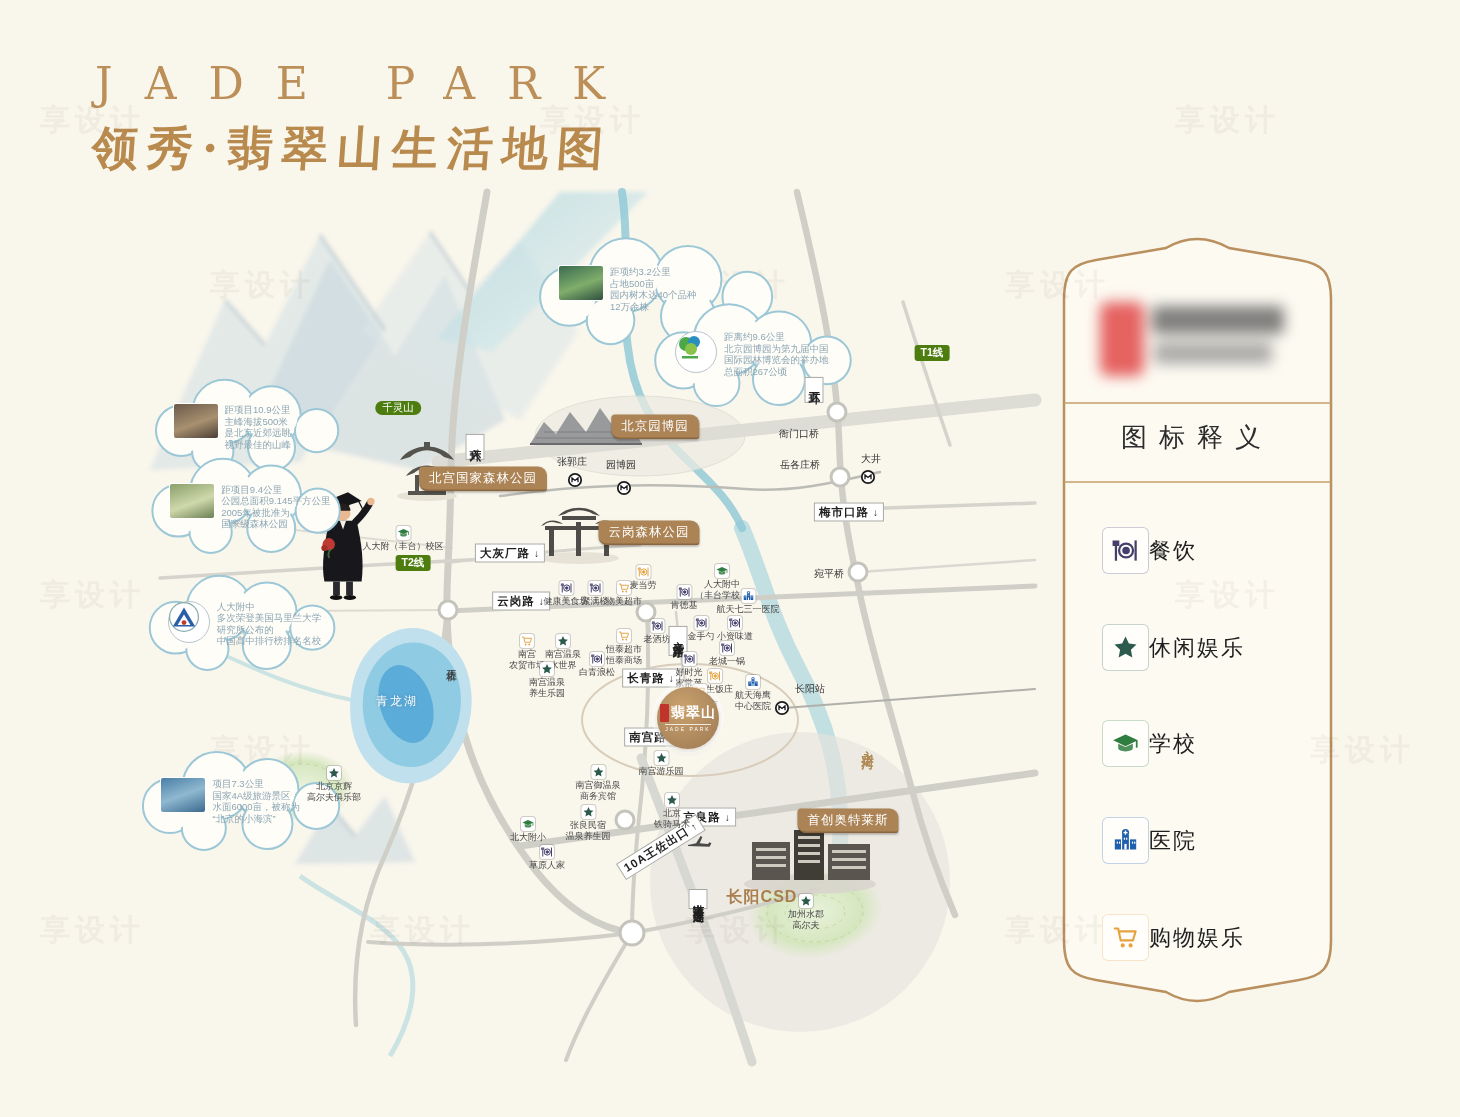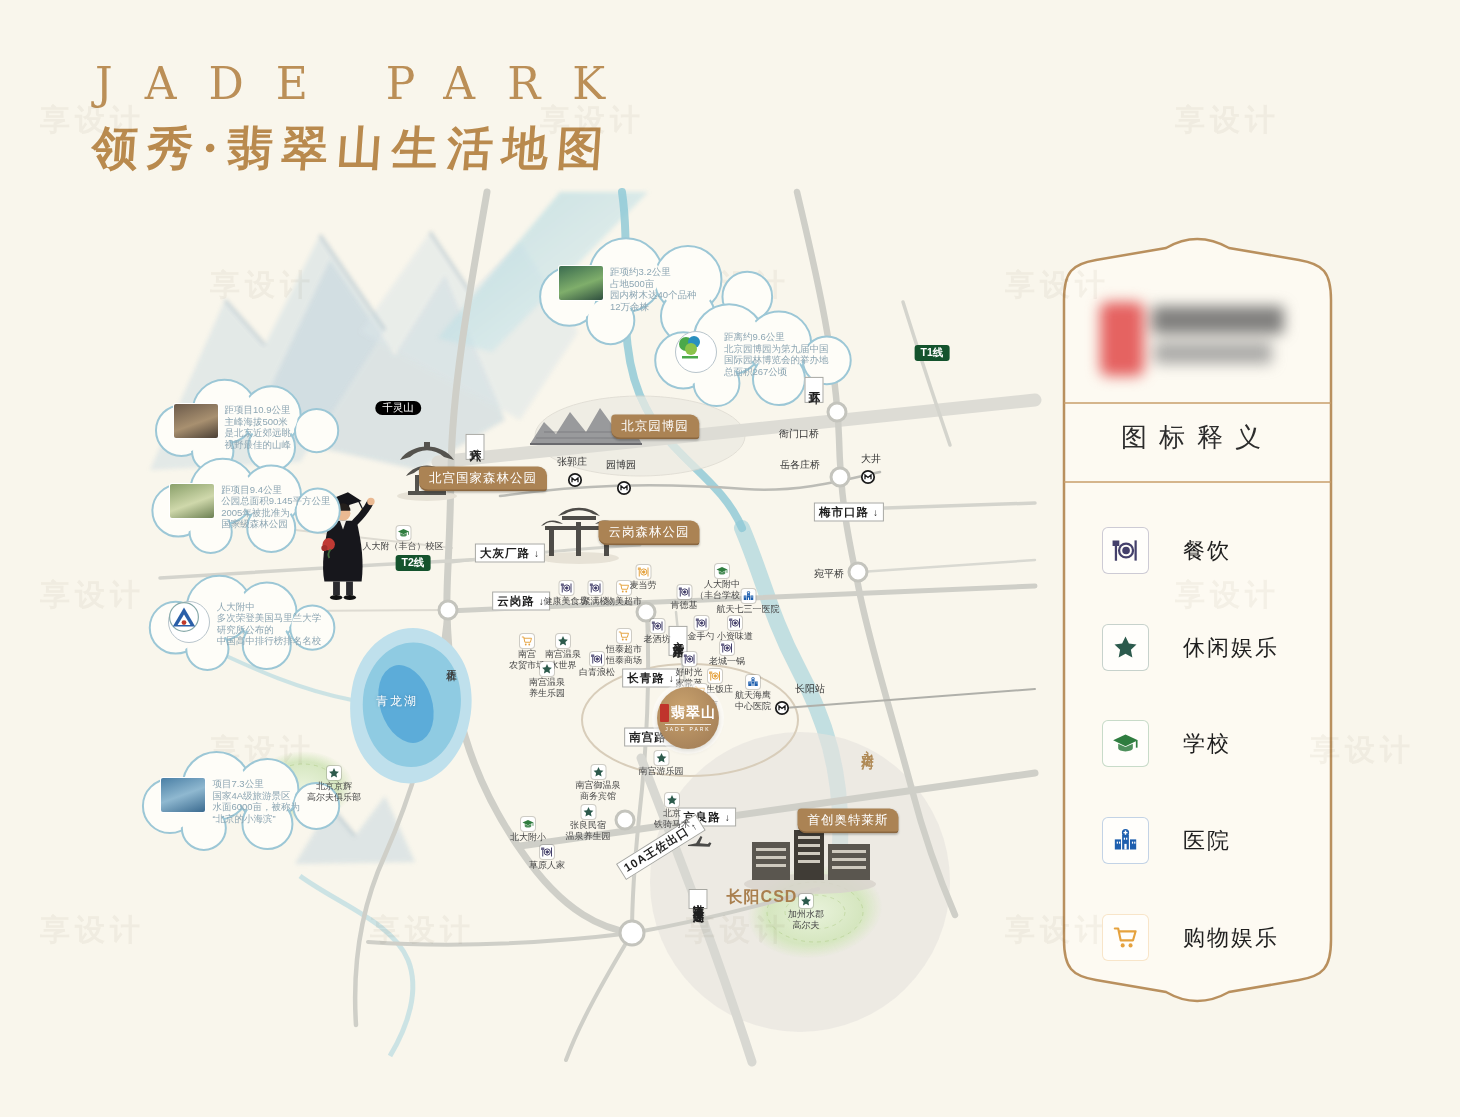--- a/index.html
+++ b/index.html
@@ -32,23 +32,23 @@
   .poi .pic{display:block;width:14px;height:14px;margin:0 auto 1px;background:#fff;
      border-radius:3px;box-shadow:0 0 0 1px rgba(80,80,80,.25);padding:1px;box-sizing:border-box;}
   .poi .pic svg{width:100%;height:100%;display:block;}
   .poi .plabel{font-size:9px;line-height:10.5px;color:#474747;white-space:nowrap;}
   
   .sgn{position:absolute;transform:translate(-50%,-50%);z-index:25;white-space:nowrap;}
   .s-box{background:#fff;border:1px solid #a8a8a2;color:#1f1f1f;font-size:11.5px;
      padding:1px 4px;font-weight:bold;letter-spacing:1px;}
   .s-boxv{background:#fff;border:1px solid #a8a8a2;color:#1f1f1f;font-size:11.5px;
      padding:4px 1px;font-weight:bold;writing-mode:vertical-lr;letter-spacing:2px;}
-  .s-pilldark{background:#14532d;color:#fff;font-size:10.5px;border-radius:3px;
+  .s-pilldark{background:#4d7c0f;color:#fff;font-size:10.5px;border-radius:3px;
      padding:1px 6px;font-weight:bold;}
-  .s-pillgray{background:#000000;color:#fff;font-size:10.5px;border-radius:8px;
+  .s-pillgray{background:#4d7c0f;color:#fff;font-size:10.5px;border-radius:8px;
      padding:0 7px;text-align:center;}
   .s-plainv{color:#3c3c3c;font-size:10.5px;writing-mode:vertical-lr;letter-spacing:1px;}
   .s-tanv{color:#b08a55;font-size:12.5px;writing-mode:vertical-lr;letter-spacing:3px;font-weight:bold;}
   .s-white{color:#fff;font-size:12px;letter-spacing:2px;text-shadow:0 0 3px rgba(40,90,130,.5);}
   .s-tanbold{color:#a97f4e;font-size:16px;font-weight:bold;letter-spacing:1px;}
   .arr{font-size:10px;font-weight:normal;}
   
   .apill{position:absolute;transform:translate(-50%,-50%);background:#ab8354;color:#fff;
     font-size:12.5px;letter-spacing:1px;padding:3px 10px;border-radius:4px 9px 4px 9px;
     border-bottom:2px solid #8a6740;box-shadow:0 1px 2px rgba(0,0,0,.2);z-index:35;white-space:nowrap;}
@@ -67,21 +67,21 @@
     box-shadow:0 0 0 5px rgba(255,255,255,.45),0 2px 5px rgba(0,0,0,.25);
     display:flex;flex-direction:column;align-items:center;justify-content:center;color:#fff;}
   .project .row{display:flex;align-items:center;gap:2px;}
   .project .seal{width:9px;height:18px;background:#c0342c;border-radius:1px;}
   .project .nm{font-size:14px;font-weight:bold;letter-spacing:1px;}
   .project .sub{font-size:5px;letter-spacing:2px;border-top:1px solid rgba(255,255,255,.8);
     margin-top:2px;padding-top:1px;}
   
   .panel-head{position:absolute;left:1197px;top:437px;transform:translate(-50%,-50%);
     font-size:26px;color:#2d2d2d;letter-spacing:12px;z-index:60;font-weight:500;}
-  .lg-row{position:absolute;left:1102px;display:flex;align-items:center;gap:34px;z-index:60;font-family:Liberation Serif, serif;}
+  .lg-row{position:absolute;left:1102px;display:flex;align-items:center;z-index:60;font-family:Liberation Serif, serif;}
   .lg-box{width:45px;height:45px;background:#fffefb;border:1px solid #ddd8cd;border-radius:6px;
     display:flex;align-items:center;justify-content:center;}
   .lg-box svg{width:27px;height:27px;}
   .lg-label{font-size:22px;color:#1f1f1f;letter-spacing:2px;}
   .logo-blur{position:absolute;left:1098px;top:296px;width:196px;height:88px;z-index:60;
     filter:blur(7px);}
   .logo-blur .seal{position:absolute;left:2px;top:6px;width:44px;height:74px;background:#e04848;
     border-radius:8px;opacity:.85;}
   .logo-blur .t1{position:absolute;left:54px;top:10px;width:132px;height:28px;background:#616161;
     border-radius:4px;opacity:.8;}

